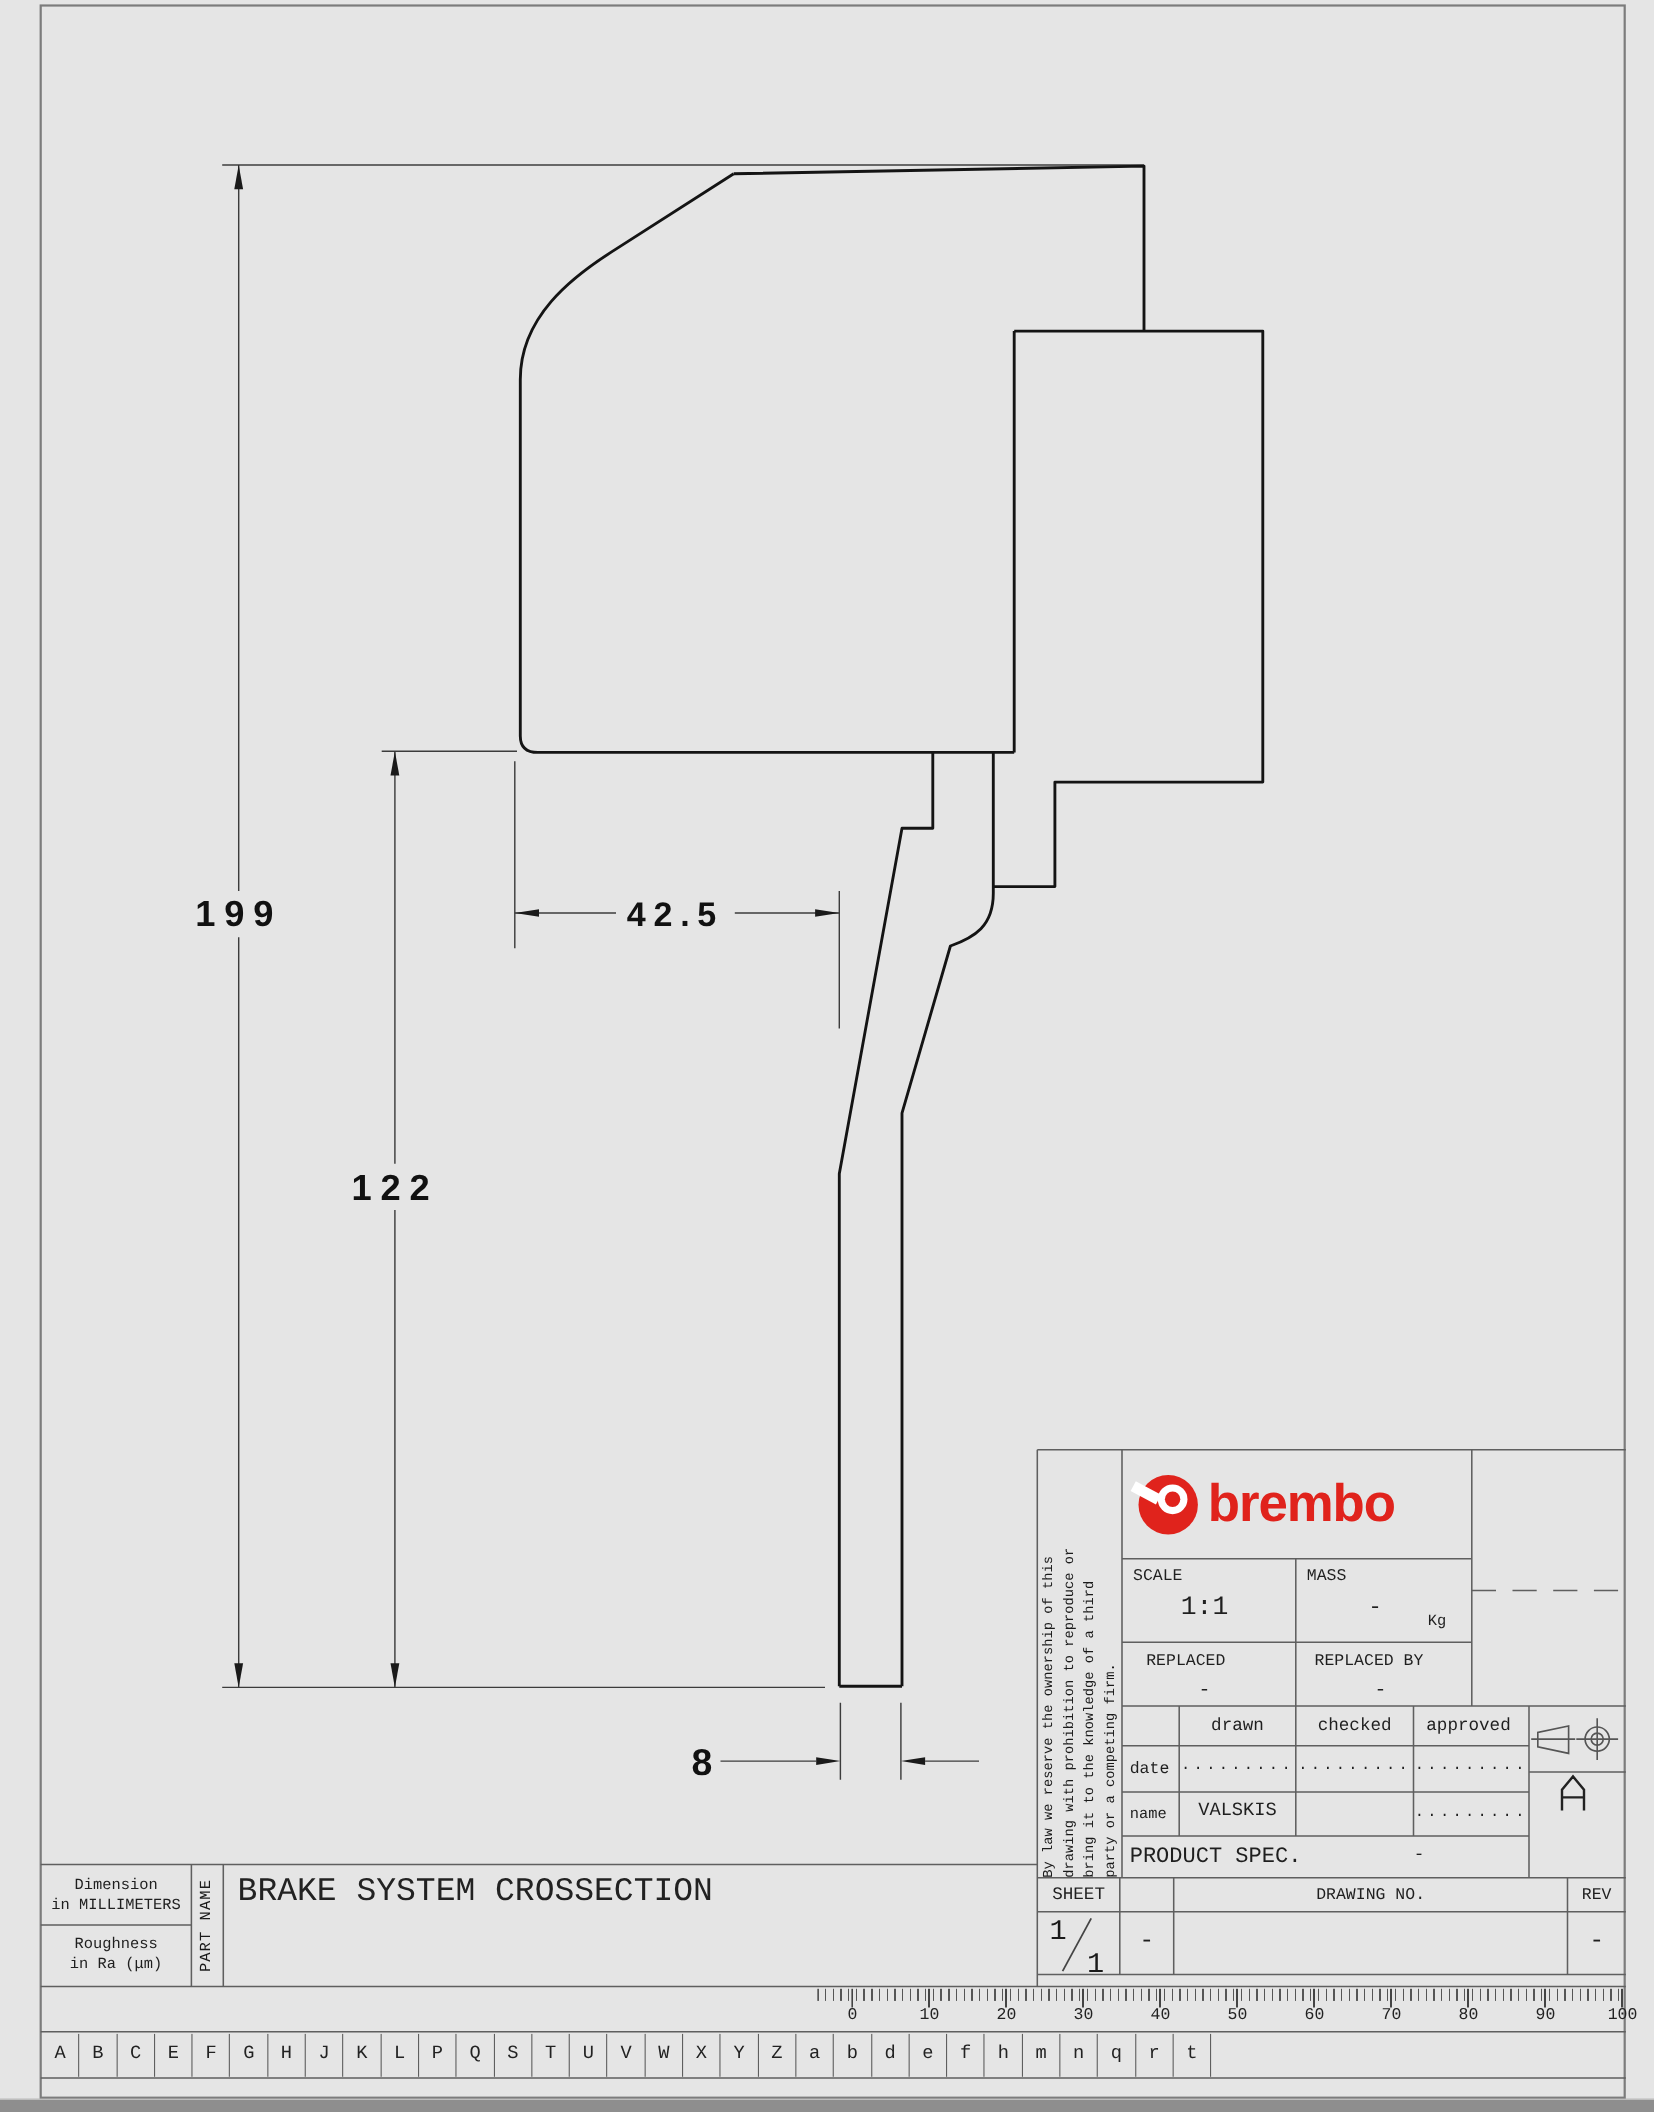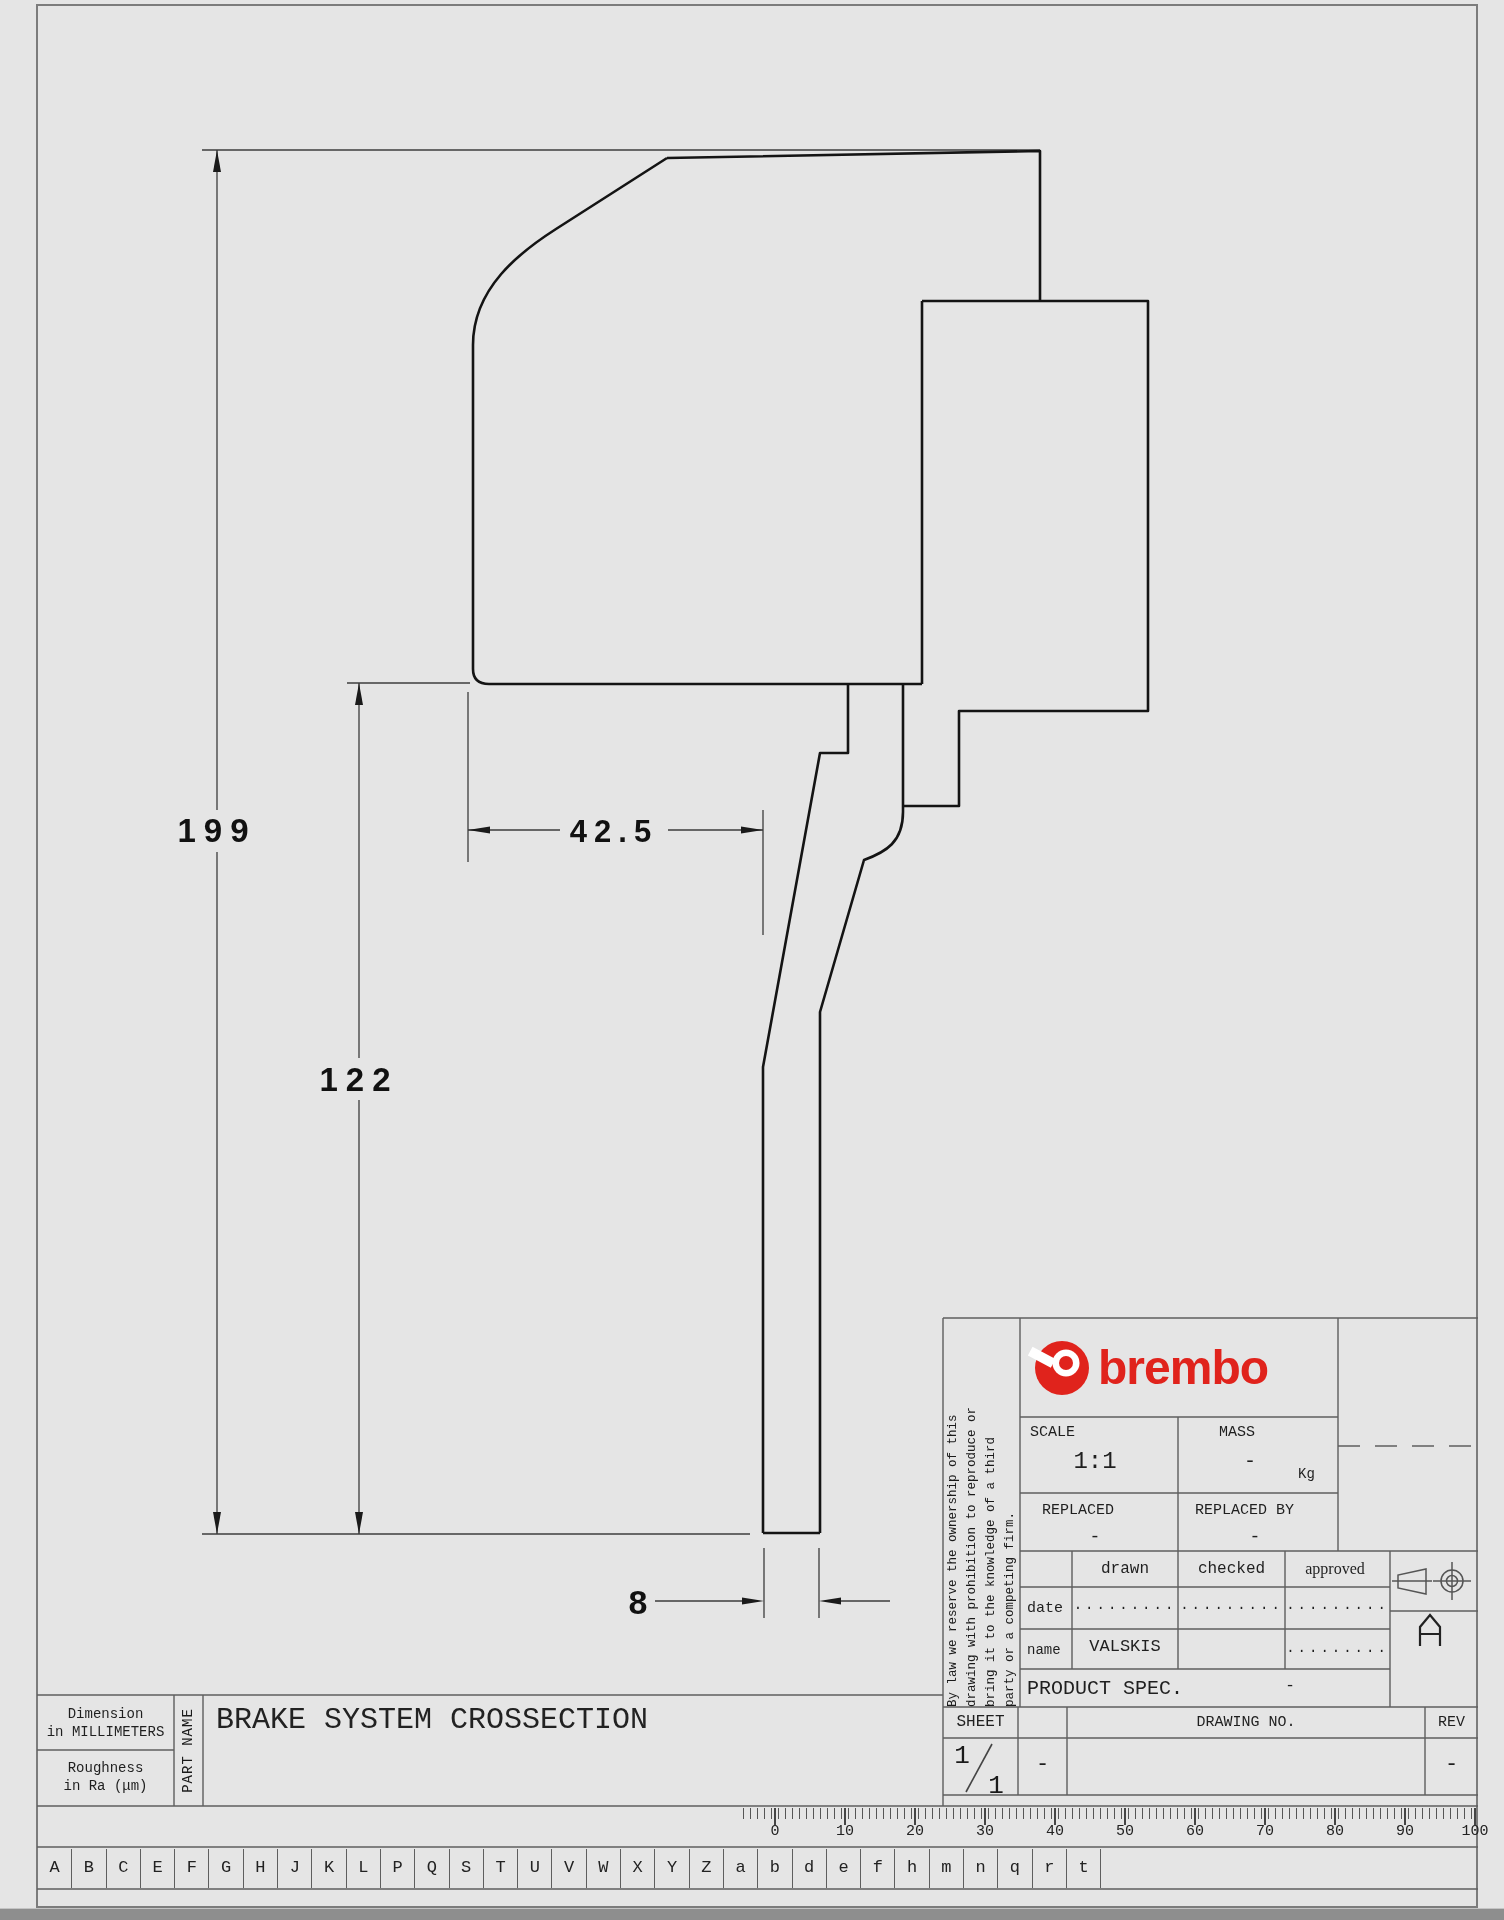--- a/index.html
+++ b/index.html
@@ -120,32 +120,32 @@
         <div>drawing with prohibition to reproduce or</div>
         <div>bring it to the knowledge of a third</div>
         <div>party or a competing firm.</div>
       </div>
   </div>
 
   <div class="lbl brand" style="left:1098px;top:1338px;width:240px;height:60px;font-size:48px;line-height:60px;color:#e0231c;letter-spacing:-1px;">brembo</div>
 
   <div class="lbl" style="left:1030px;top:1424px;font-size:15px;">SCALE</div>
   <div class="lbl ctr" style="left:1040px;top:1448px;width:110px;font-size:24px;">1:1</div>
-  <div class="lbl" style="left:1188px;top:1424px;font-size:15px;margin-left:31px;">MASS</div>
+  <div class="lbl" style="left:1188px;top:1424px;font-size:15px;">MASS</div>
   <div class="lbl ctr" style="left:1210px;top:1450px;width:80px;font-size:20px;">-</div>
   <div class="lbl" style="left:1298px;top:1466px;font-size:14px;">Kg</div>
 
   <div class="lbl" style="left:1042px;top:1502px;font-size:15px;">REPLACED</div>
   <div class="lbl ctr" style="left:1050px;top:1527px;width:90px;font-size:18px;">-</div>
   <div class="lbl" style="left:1195px;top:1502px;font-size:15px;">REPLACED BY</div>
   <div class="lbl ctr" style="left:1210px;top:1527px;width:90px;font-size:18px;">-</div>
 
   <div class="lbl ctr" style="left:1072px;top:1560px;width:106px;font-size:16px;">drawn</div>
   <div class="lbl ctr" style="left:1178px;top:1560px;width:107px;font-size:16px;">checked</div>
-  <div class="lbl ctr" style="left:1285px;top:1560px;width:100px;font-size:16px;font-family:Liberation Serif, serif;">approved</div>
+  <div class="lbl ctr" style="left:1285px;top:1560px;width:100px;font-size:16px;">approved</div>
 
   <div class="lbl" style="left:1027px;top:1600px;font-size:15px;">date</div>
   <div class="lbl ctr" style="left:1072px;top:1597px;width:106px;font-size:14px;letter-spacing:3px;">.........</div>
   <div class="lbl ctr" style="left:1178px;top:1597px;width:107px;font-size:14px;letter-spacing:3px;">.........</div>
   <div class="lbl ctr" style="left:1285px;top:1597px;width:105px;font-size:14px;letter-spacing:3px;">.........</div>
 
   <div class="lbl" style="left:1027px;top:1642px;font-size:14px;">name</div>
   <div class="lbl ctr" style="left:1072px;top:1637px;width:106px;font-size:17px;">VALSKIS</div>
   <div class="lbl ctr" style="left:1285px;top:1640px;width:105px;font-size:14px;letter-spacing:3px;">.........</div>
 

